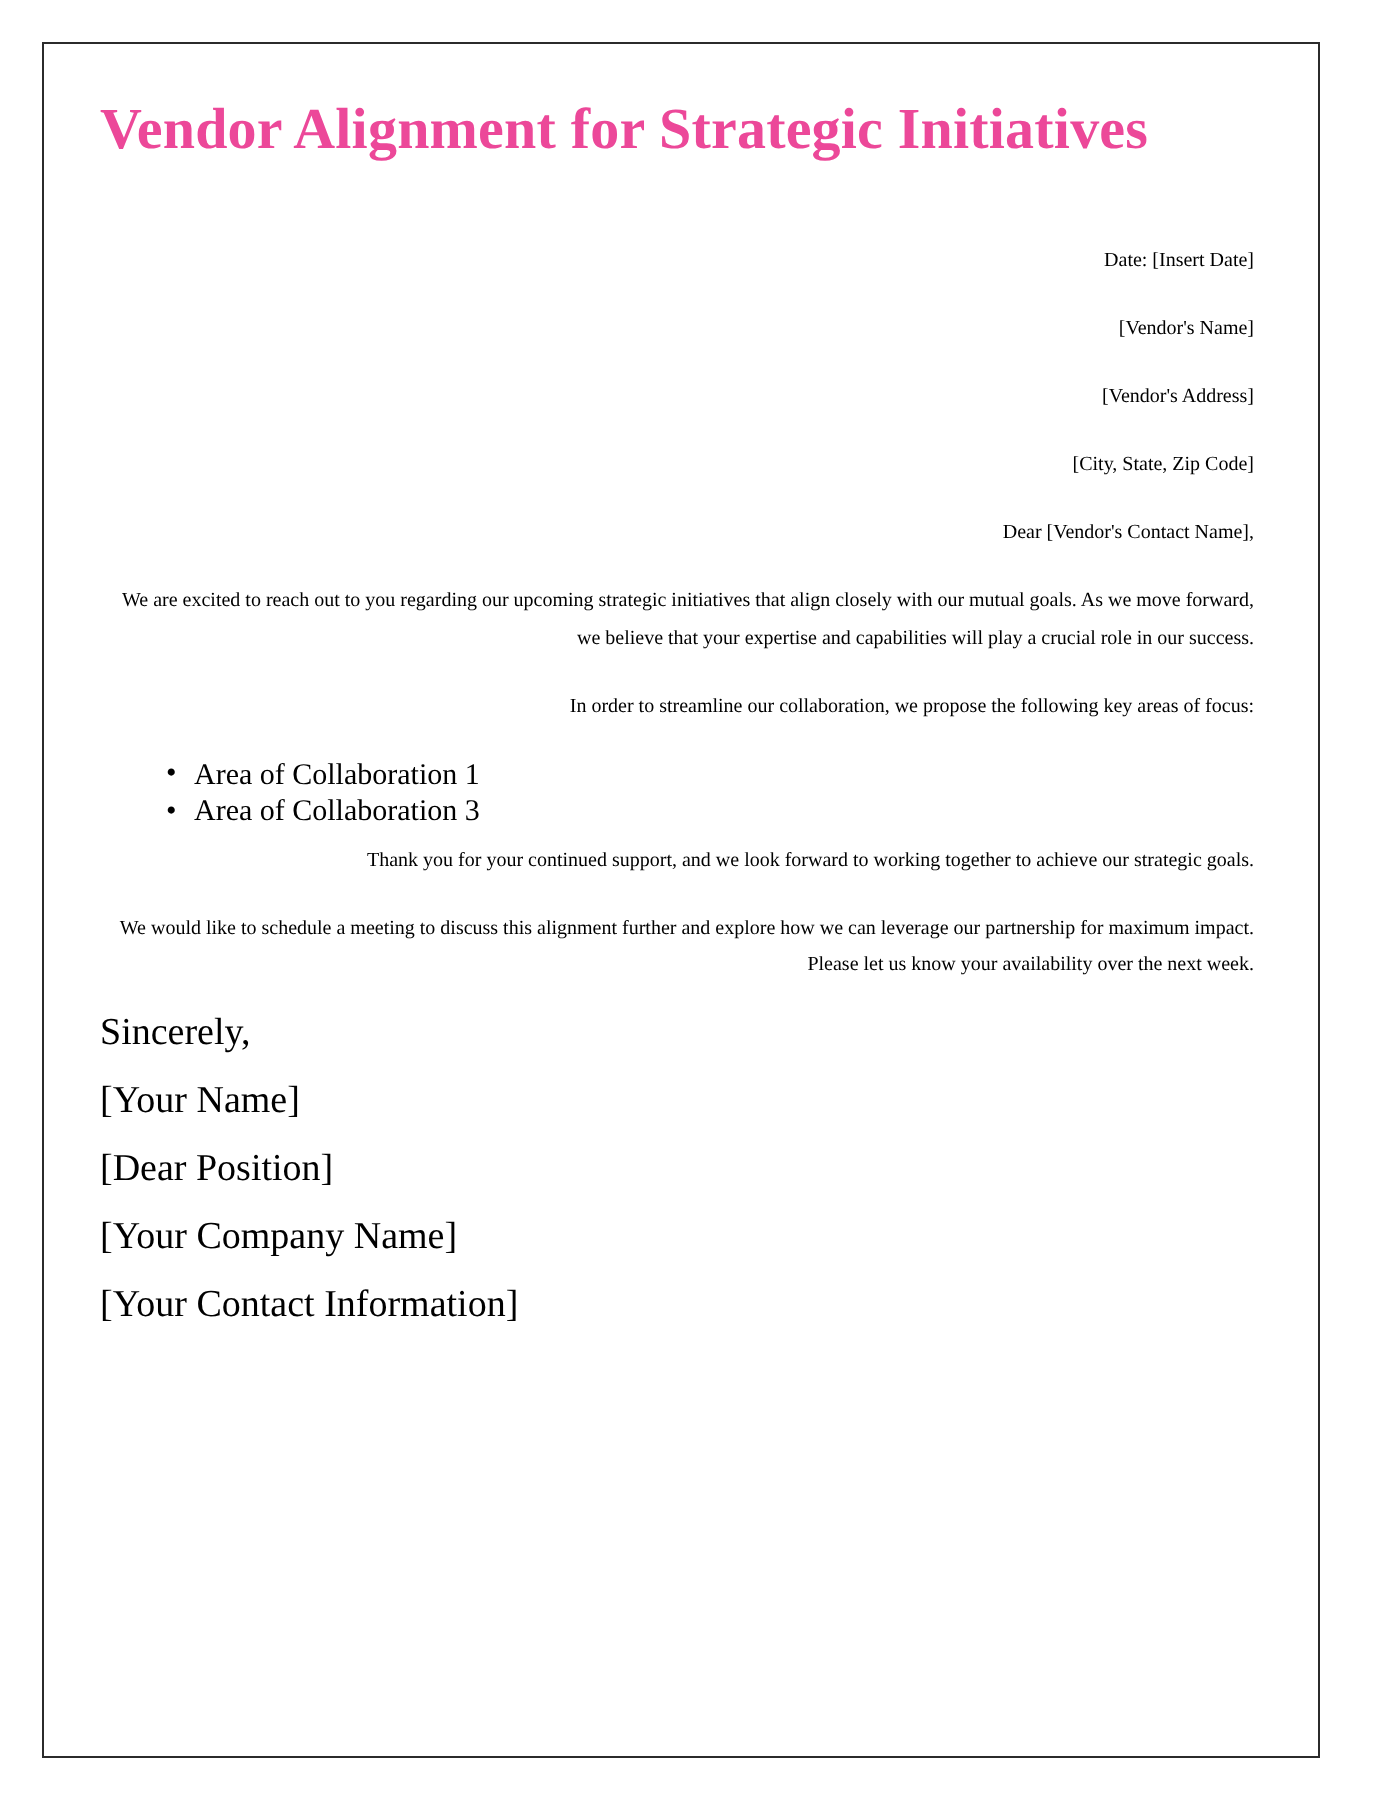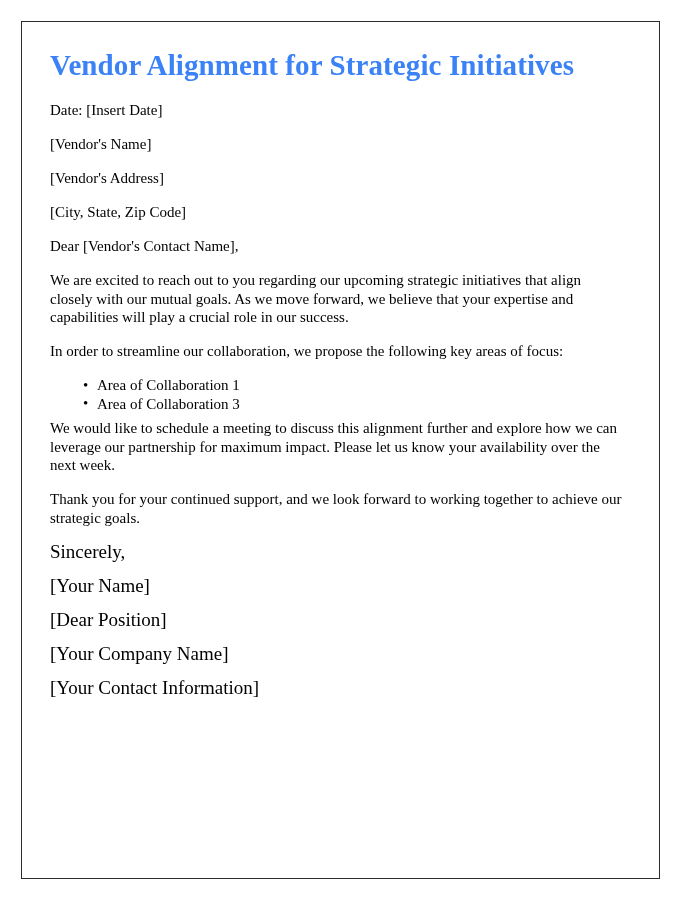--- a/index.html
+++ b/index.html
@@ -26,30 +26,31 @@
     background: #ffffff;
   }
   .page-inner {
     padding: 26px 32px 0 28px;
   }
   .doc-title {
     font-family: "Liberation Serif", "DejaVu Serif", serif;
     font-size: 29px;
     font-weight: bold;
     line-height: 1.18;
-    margin: 0 0 19px 0;
+    margin: 0 0 40px 0;
     letter-spacing: 0.1px;
-    color: #3b82f6;
+    color: #ec4899;
   }
   .para {
-    font-size: 15px;
+    font-size: 10px;
     line-height: 18.5px;
     margin: 0 0 15.5px 0;
     color: #000000;
     max-width: 583px;
+    text-align: right;
   }
   .bullet-list {
     margin: 0 0 6px 0;
     padding: 0 0 0 33px;
     list-style: none;
   }
   .bullet-list li {
     font-size: 15px;
     line-height: 18.5px;
     position: relative;
@@ -90,23 +91,23 @@
 
     <p class="para">We are excited to reach out to you regarding our upcoming strategic initiatives that align closely with our mutual goals. As we move forward, we believe that your expertise and capabilities will play a crucial role in our success.</p>
 
     <p class="para">In order to streamline our collaboration, we propose the following key areas of focus:</p>
 
     <ul class="bullet-list">
       <li>Area of Collaboration 1</li>
       <li>Area of Collaboration 3</li>
     </ul>
 
+    <p class="para">Thank you for your continued support, and we look forward to working together to achieve our strategic goals.</p>
+
     <p class="para">We would like to schedule a meeting to discuss this alignment further and explore how we can leverage our partnership for maximum impact. Please let us know your availability over the next week.</p>
-
-    <p class="para">Thank you for your continued support, and we look forward to working together to achieve our strategic goals.</p>
 
     <p class="sig-line">Sincerely,</p>
 
     <p class="sig-line">[Your Name]</p>
 
     <p class="sig-line">[Dear Position]</p>
 
     <p class="sig-line">[Your Company Name]</p>
 
     <p class="sig-line">[Your Contact Information]</p>

